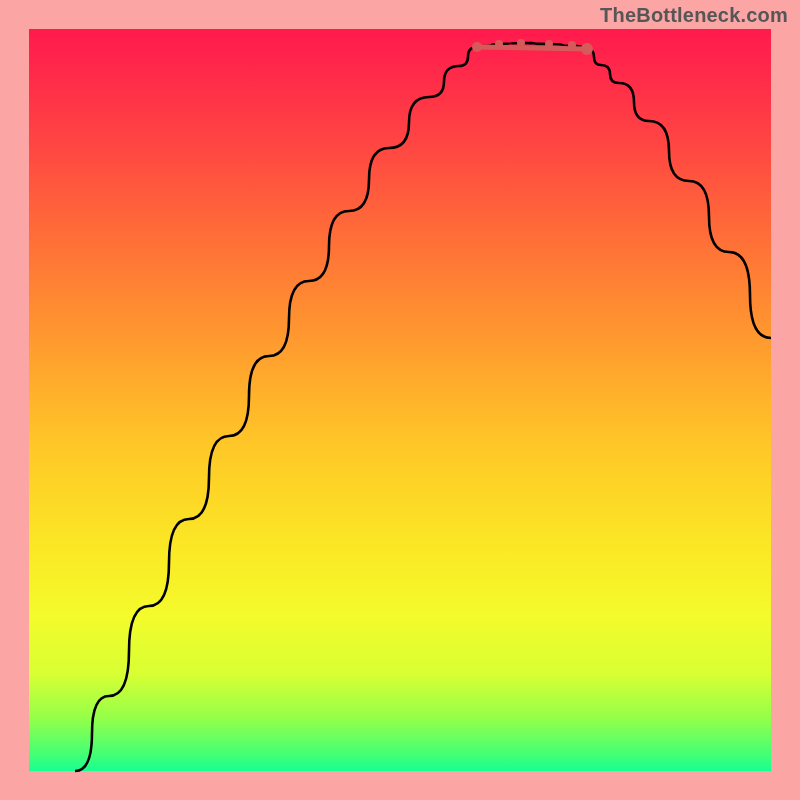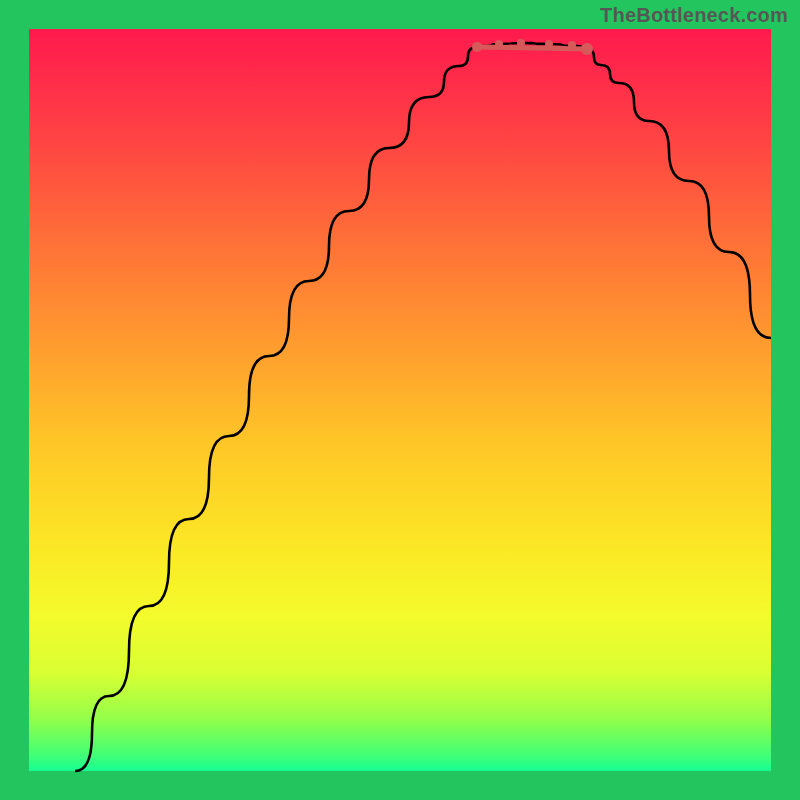--- a/index.html
+++ b/index.html
@@ -7,21 +7,21 @@
     padding: 0;
     width: 800px;
     height: 800px;
     background: #000;
     overflow: hidden;
   }
   .frame {
     position: relative;
     width: 800px;
     height: 800px;
-    background: #22c55e;
+    background: #fca5a5;
   }
   .watermark {
     position: absolute;
     top: 4px;
     right: 12px;
     font-family: Arial, Helvetica, sans-serif;
     font-size: 20px;
     font-weight: bold;
     color: #565656;
     letter-spacing: 0.2px;

